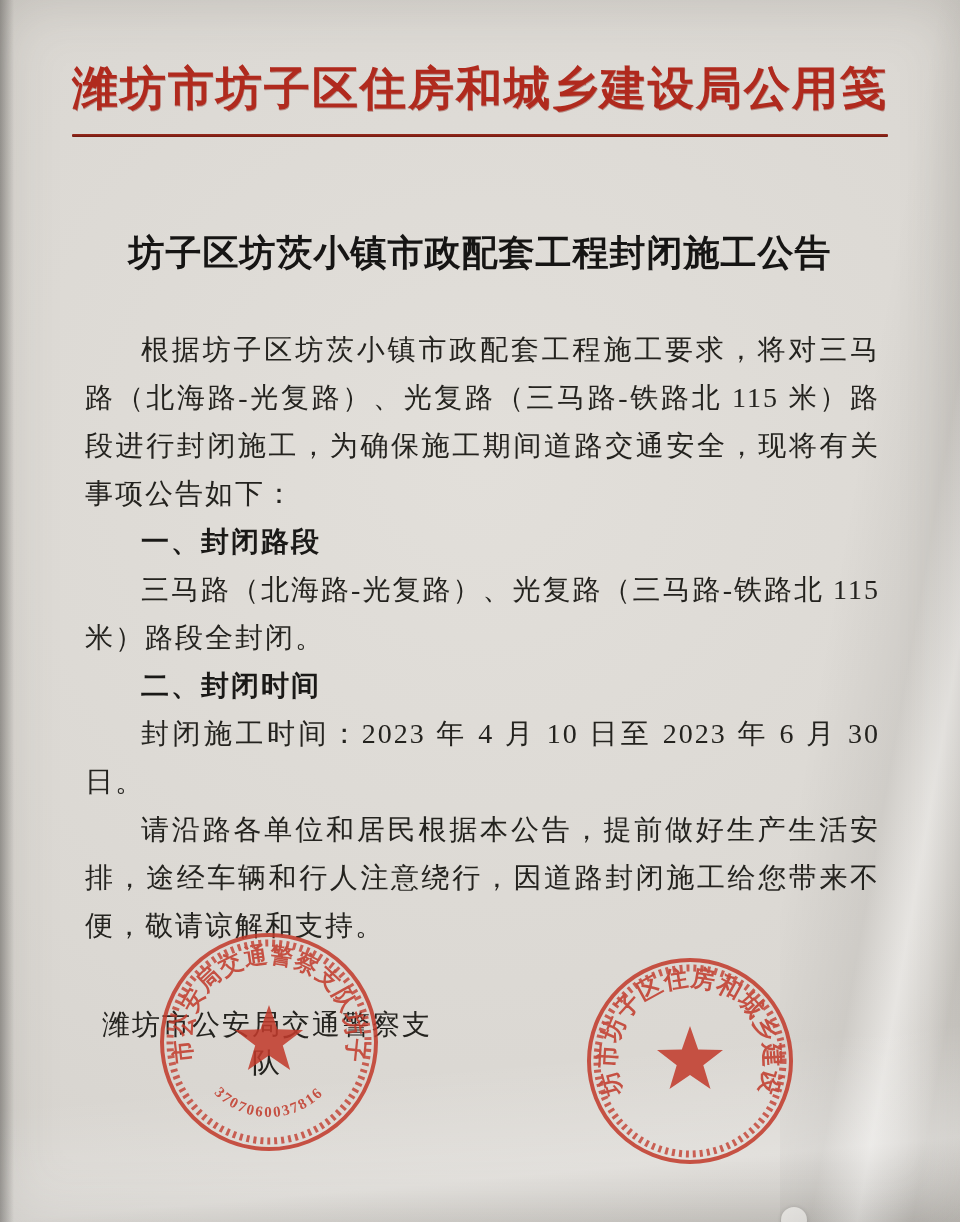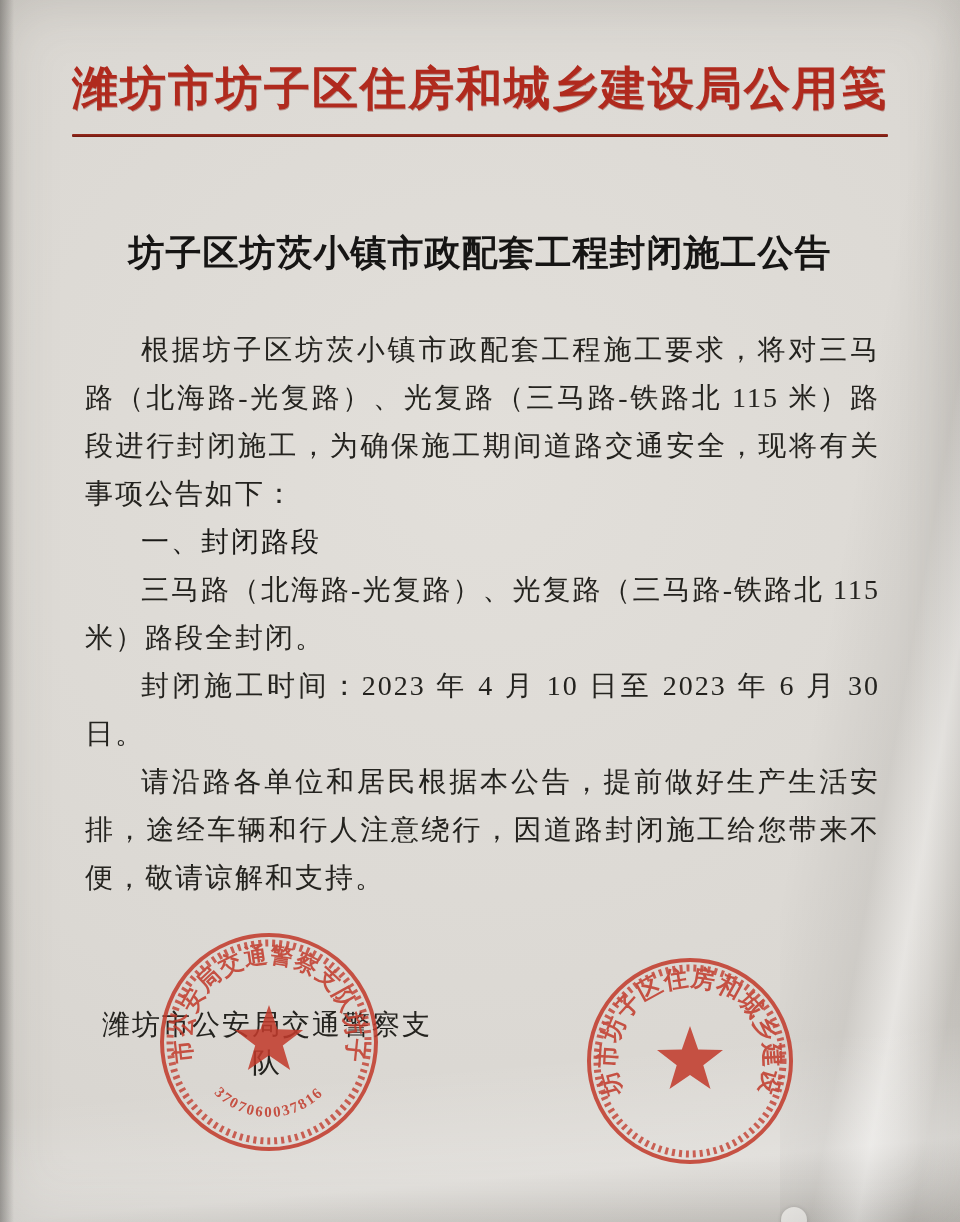--- a/index.html
+++ b/index.html
@@ -71,21 +71,21 @@
     padding: 0 80px 0 85px;
     font-size: 28px;
     line-height: 48px;
     letter-spacing: 2px;
     text-align: justify;
     color: #24231f;
   }
   .doc-body p { margin: 0; text-indent: 2em; }
   .section-heading {
     font-family: "Liberation Sans", "DejaVu Sans", sans-serif;
-    font-weight: normal;
+    font-weight: bold;
     color: #1a1917;
     letter-spacing: 2px;
   }
 
   .sig-block {
     position: absolute;
     text-align: center;
     font-size: 28px;
     letter-spacing: 2px;
     color: #24231f;
@@ -131,20 +131,21 @@
     <div class="letterhead-title">潍坊市坊子区住房和城乡建设局公用笺</div>
     <div class="letterhead-rule"></div>
   </div>
 
   <div class="doc-title">坊子区坊茨小镇市政配套工程封闭施工公告</div>
 
   <div class="doc-body">
     <p>根据坊子区坊茨小镇市政配套工程施工要求，将对三马路（北海路-光复路）、光复路（三马路-铁路北 115 米）路段进行封闭施工，为确保施工期间道路交通安全，现将有关事项公告如下：</p>
     <p class="section-heading">一、封闭路段</p>
     <p>三马路（北海路-光复路）、光复路（三马路-铁路北 115 米）路段全封闭。</p>
+    <p class="section-heading">二、封闭时间</p>
     <p>封闭施工时间：2023 年 4 月 10 日至 2023 年 6 月 30 日。</p>
     <p>请沿路各单位和居民根据本公告，提前做好生产生活安排，途经车辆和行人注意绕行，因道路封闭施工给您带来不便，敬请谅解和支持。</p>
   </div>
 
   <div class="sig-block sig-left">
     <div>潍坊市公安局交通警察支队</div>
   </div>
 
 
   <div class="stamp stamp-left">

